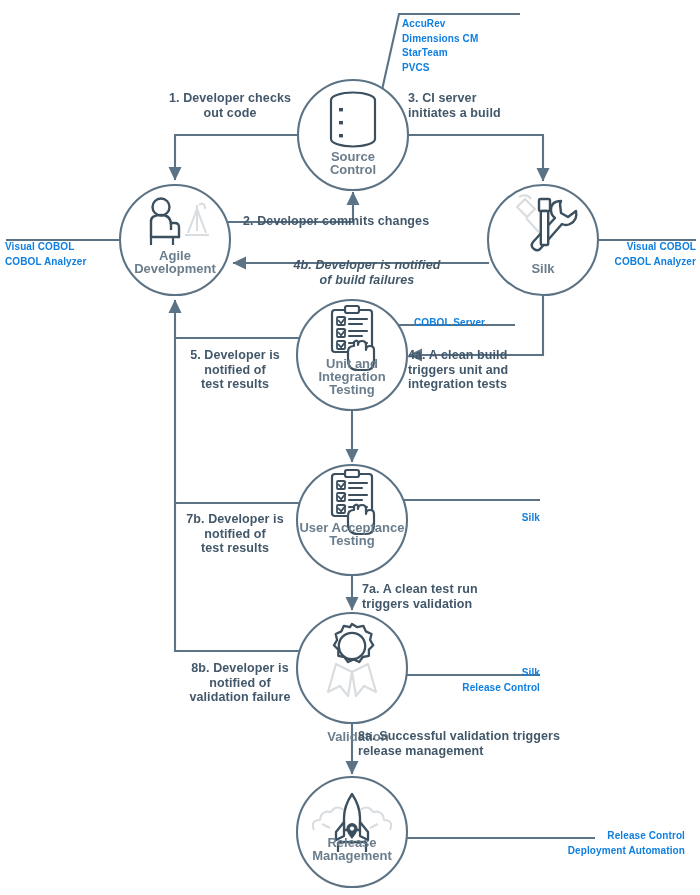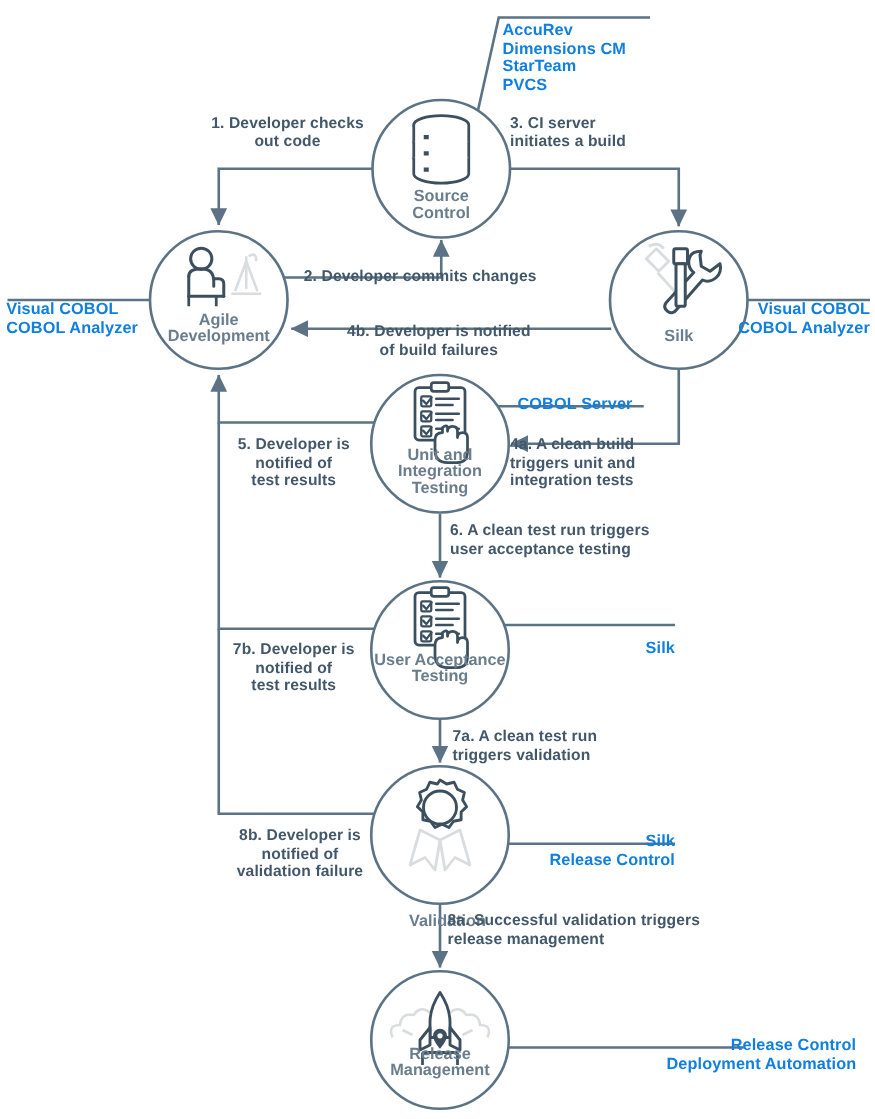--- a/index.html
+++ b/index.html
@@ -2,21 +2,21 @@
 <html><head>
 <meta charset="utf-8">
 <style>
   html,body{margin:0;padding:0;background:#ffffff;}
   body{width:700px;height:895px;overflow:hidden;
        font-family:"Liberation Sans", sans-serif;}
   #stage{position:relative;width:700px;height:895px;}
   svg.layer{position:absolute;left:0;top:0;width:700px;height:895px;}
   .lbl{position:absolute;color:#42586a;font-weight:bold;font-size:12.5px;
        line-height:14.5px;letter-spacing:.1px;white-space:pre-line;}
-  .blue{position:absolute;color:#0f7fe0;font-weight:bold;font-size:13px;
+  .blue{position:absolute;color:#0f7fe0;font-weight:bold;font-size:10px;
         line-height:14.5px;letter-spacing:.1px;white-space:pre-line;}
   .node-title{position:absolute;color:#6a7d8c;font-weight:bold;font-size:13px;
        line-height:13px;text-align:center;white-space:pre-line;}
   .ta-r{text-align:right;}
   .ta-c{text-align:center;}
   .ta-l{text-align:left;}
 </style>
 </head>
 <body>
 
@@ -213,33 +213,31 @@
 Management</div>
 
   <div class="lbl ta-l" style="left:155px;top:91px;width:150px;text-align:center;">1. Developer checks
     out code</div>
 
   <div class="lbl ta-l" style="left:243px;top:214px;width:220px;">2. Developer commits changes</div>
 
   <div class="lbl ta-l" style="left:408px;top:91px;width:150px;">3. CI server
     initiates a build</div>
 
-  <div class="lbl ta-c" style="left:236px;top:258px;width:230px;">4b. Developer is notified
+  <div class="lbl ta-c" style="left:252px;top:258px;width:230px;font-style:italic;">4b. Developer is notified
 of build failures</div>
 
   <div class="lbl ta-l" style="left:408px;top:348px;width:160px;">4a. A clean build
       triggers unit and
       integration tests</div>
 
   <div class="lbl ta-c" style="left:170px;top:348px;width:130px;">5. Developer is
 notified of
 test results</div>
 
-  <div class="lbl ta-l" style="left:360px;top:417px;width:230px;">6. A clean test run triggers
-    user acceptance testing</div>
 
   <div class="lbl ta-c" style="left:170px;top:512px;width:130px;">7b. Developer is
 notified of
 test results</div>
 
   <div class="lbl ta-l" style="left:362px;top:582px;width:190px;">7a. A clean test run
      triggers validation</div>
 
   <div class="lbl ta-c" style="left:170px;top:661px;width:140px;">8b. Developer is
 notified of

